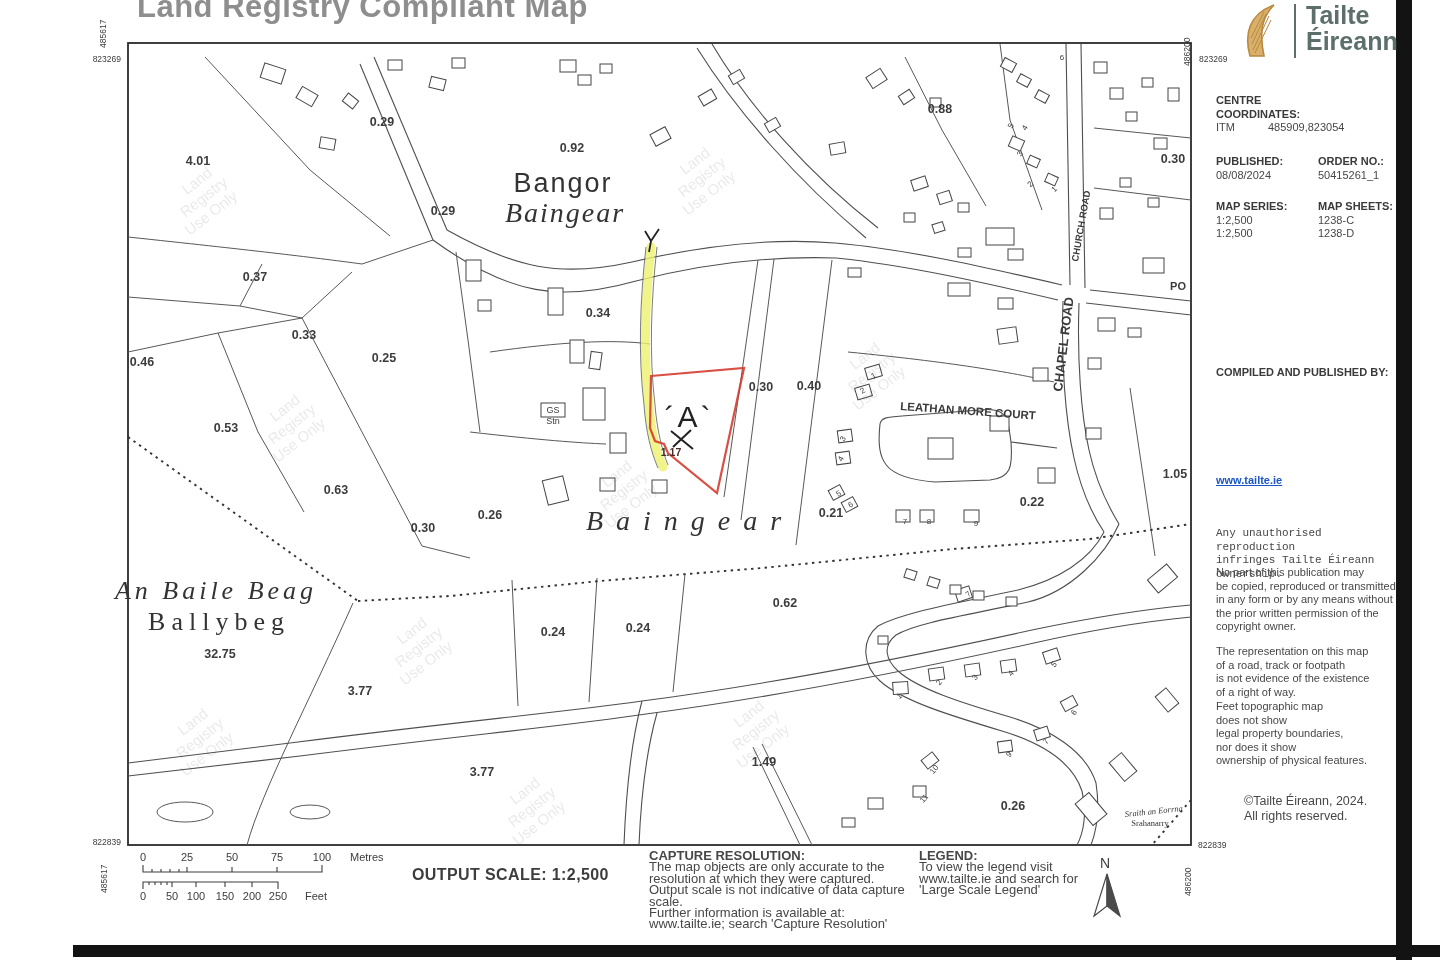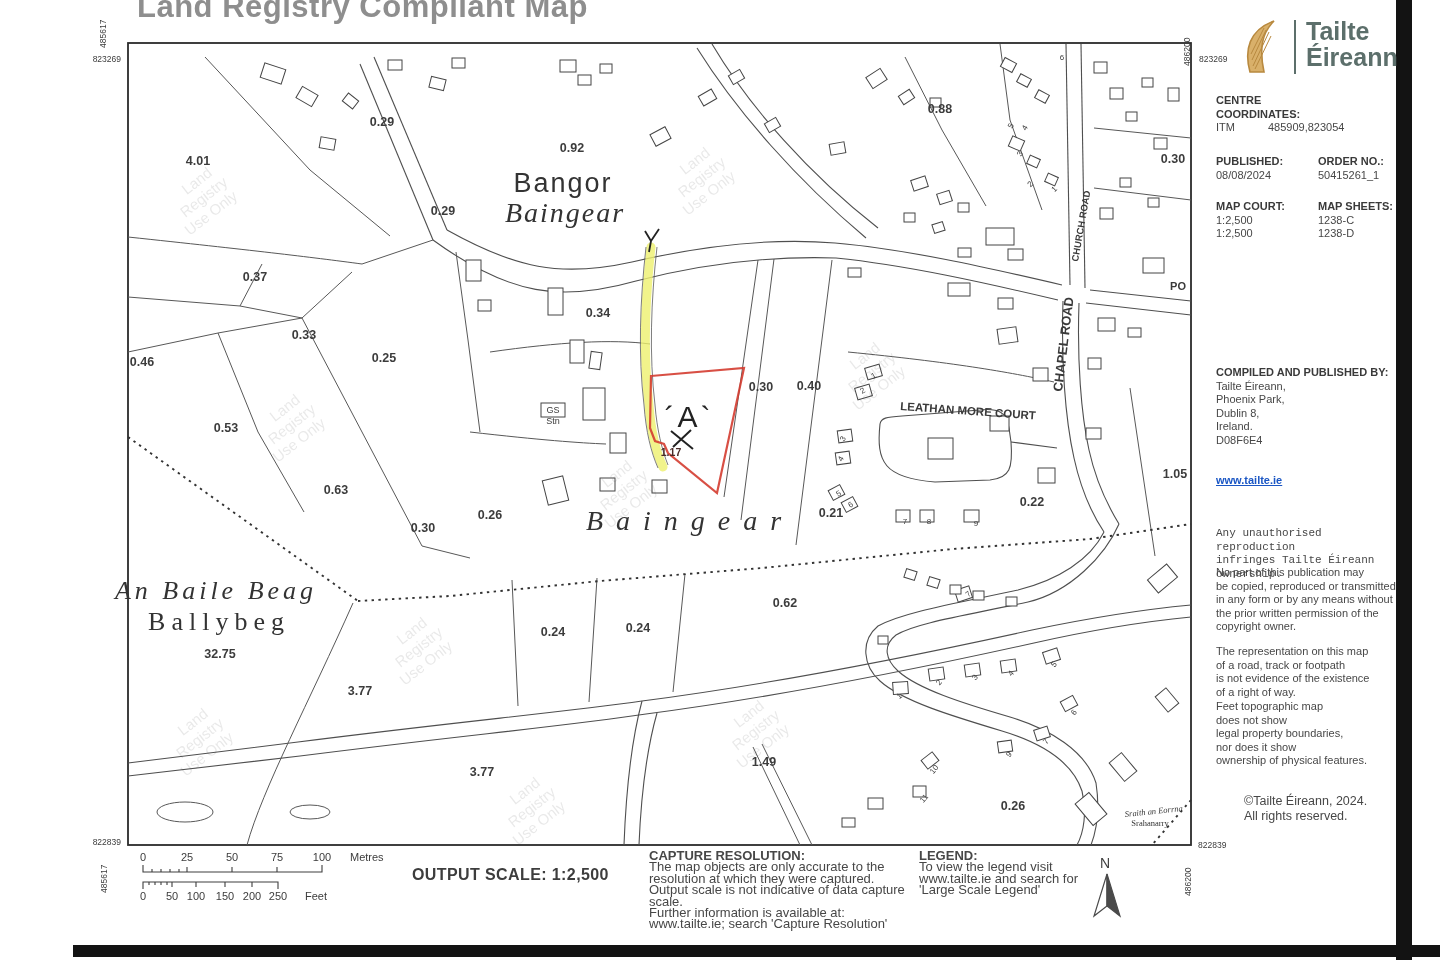--- a/index.html
+++ b/index.html
@@ -5,21 +5,21 @@
   html,body{margin:0;padding:0;background:#fff;width:1440px;height:960px;overflow:hidden;
     font-family:"Liberation Sans",sans-serif;color:#3f3f3f;position:relative;}
   .abs{position:absolute;}
   #page-title{left:137px;top:-11px;font-size:31px;font-weight:700;color:#8e8e8e;
     letter-spacing:.5px;white-space:nowrap;}
   #map-canvas{left:0;top:0;}
   
   #bar-right{left:1396px;top:0;width:16px;height:960px;background:#131313;}
   #bar-bottom{left:73px;top:945px;width:1367px;height:12px;background:#131313;}
   
-  #brand{left:1240px;top:2px;display:flex;align-items:flex-start;margin-top:16px;}
+  #brand{left:1240px;top:2px;display:flex;align-items:flex-start;}
   #brand .divider{width:2px;height:54px;background:#5c6f6b;margin:2px 10px 0 8px;}
   #brand .nm{font-size:25px;line-height:26px;font-weight:700;color:#5c6f6b;}
   
   .sb{left:1216px;width:184px;font-size:11px;line-height:13.5px;color:#474747;}
   .sb b{color:#3a3a3a;text-align:center;}
   .two-col{display:flex;}
   .two-col .c1{width:102px;}
   .link{color:#1a56c4;text-decoration:underline;font-weight:700;}
   #blk-copy{font-size:12.5px;line-height:15px;margin-left:28px;}
   
@@ -380,44 +380,37 @@
     <div>08/08/2024</div>
   </div>
   <div>
     <b>ORDER NO.:</b>
     <div>50415261_1</div>
   </div>
 </div>
 
 <div class="abs sb two-col" style="top:200px;">
   <div class="c1">
-    <b>MAP COURT:</b>
+    <b>MAP SERIES:</b>
     <div>
         <div>1:2,500</div>
         <div>1:2,500</div>
       </div>
   </div>
   <div>
     <b>MAP SHEETS:</b>
     <div>
         <div>1238-C</div>
         <div>1238-D</div>
       </div>
   </div>
 </div>
 
 <div class="abs sb" style="top:366px;">
   <b>COMPILED AND PUBLISHED BY:</b>
-  <div>
-      <div>Tailte Éireann,</div>
-      <div>Phoenix Park,</div>
-      <div>Dublin 8,</div>
-      <div>Ireland.</div>
-      <div>D08F6E4</div>
-    </div>
 </div>
 
 <div class="abs sb" style="top:474px;">
   <span class="link">www.tailte.ie</span>
 </div>
 
 <div class="abs sb" style="top:527px;font-family:Liberation Mono, monospace;">
   <div>
       <div>Any unauthorised reproduction</div>
       <div>infringes Tailte Éireann ownership.</div>

